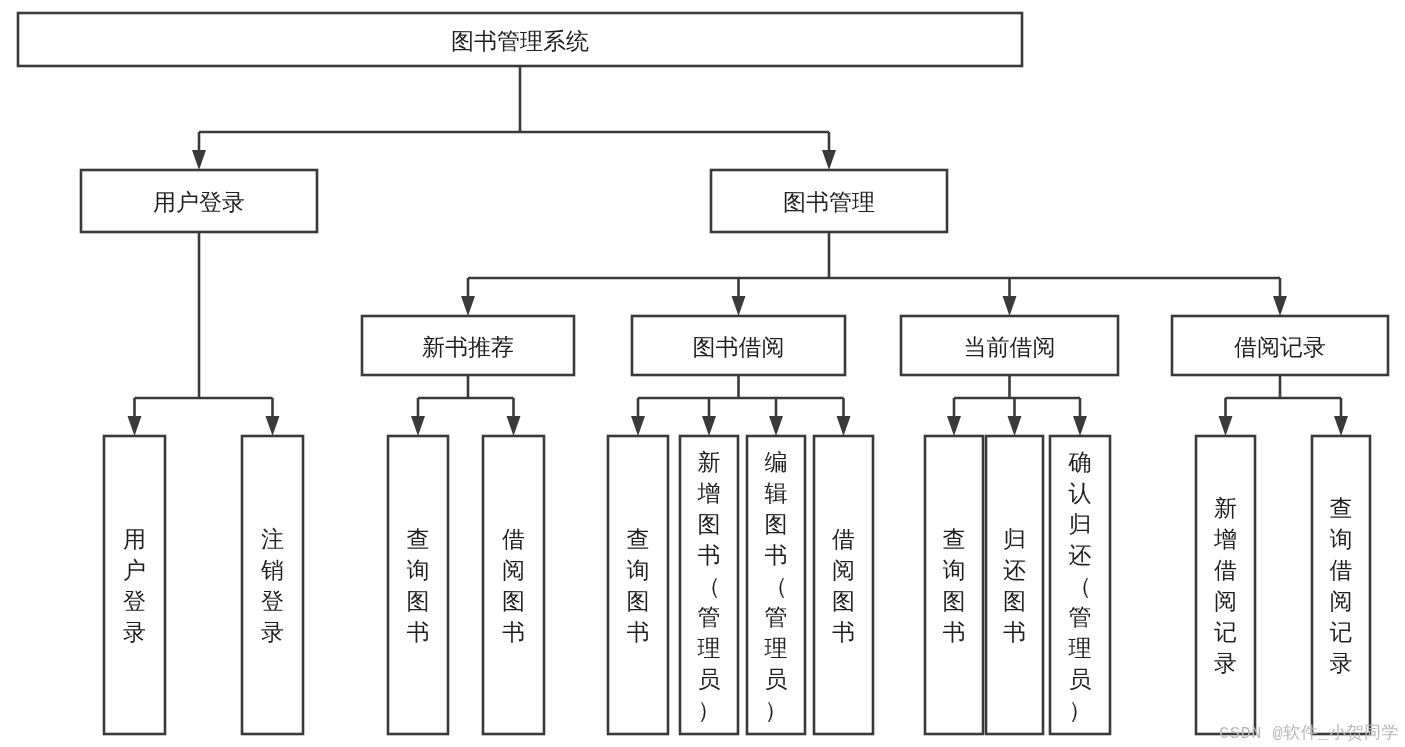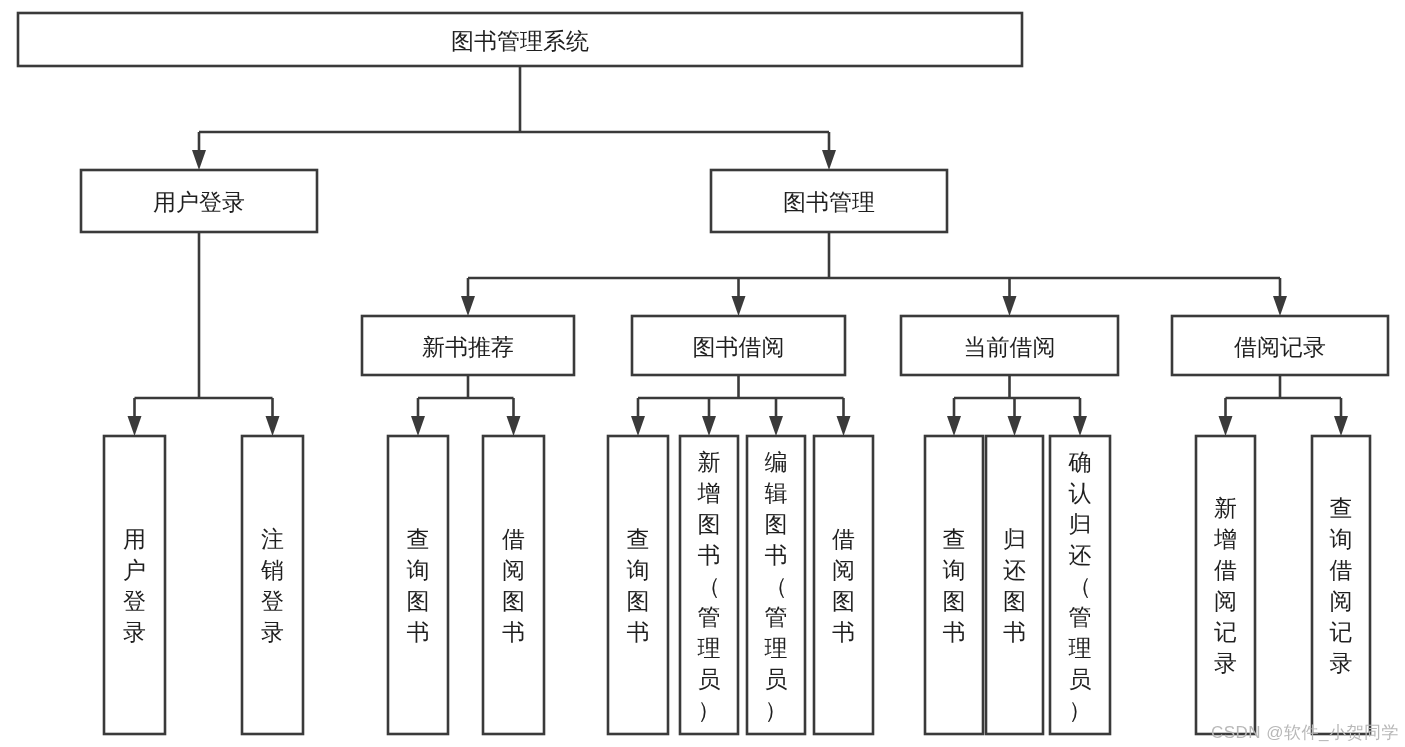--- a/index.html
+++ b/index.html
@@ -15,21 +15,21 @@
   .node-label-h{
     font-family:"DejaVu Sans","Liberation Sans",sans-serif;
     font-size:23px;fill:#1f1f1f;text-anchor:middle;dominant-baseline:central;
   }
   .node-label-v{
     font-family:"DejaVu Sans","Liberation Sans",sans-serif;
     font-size:23px;fill:#1f1f1f;text-anchor:middle;
   }
   .watermark{
     position:absolute;right:6px;bottom:3px;
-    font-family:Liberation Sans, sans-serif;
+    font-family:Liberation Mono, monospace;
     font-size:17px;color:#b8b8b8;white-space:nowrap;letter-spacing:.5px;
     pointer-events:none;
   }
 </style>
 </head>
 <body>
 
 <svg id="diagram" viewBox="0 0 1405 747" xmlns="http://www.w3.org/2000/svg">
 
   <g id="connector-layer">

